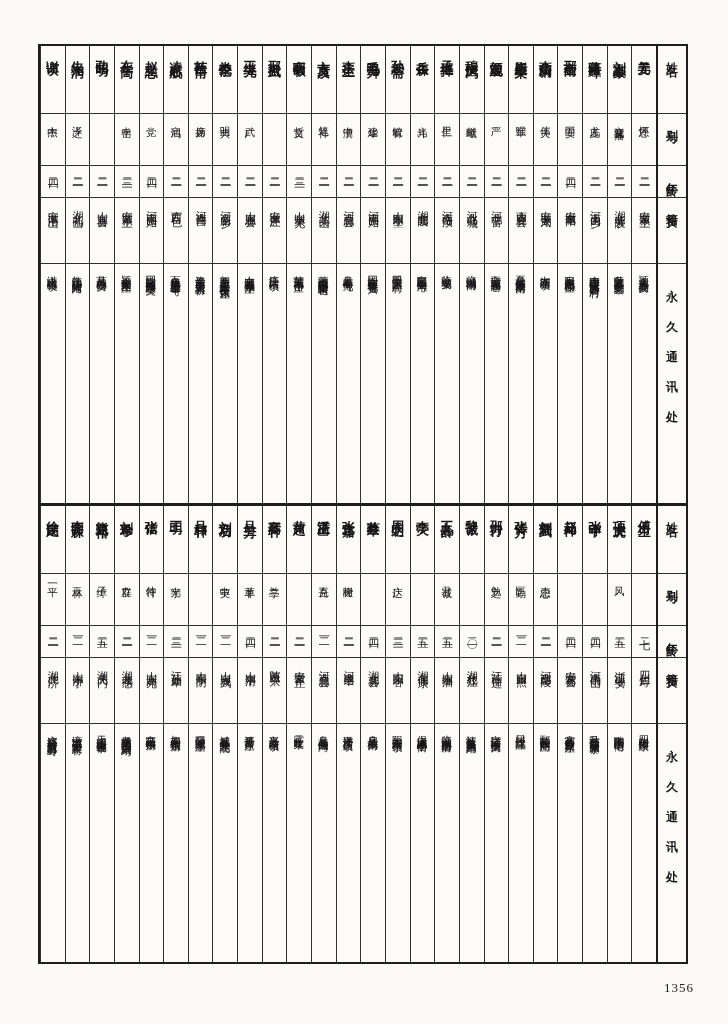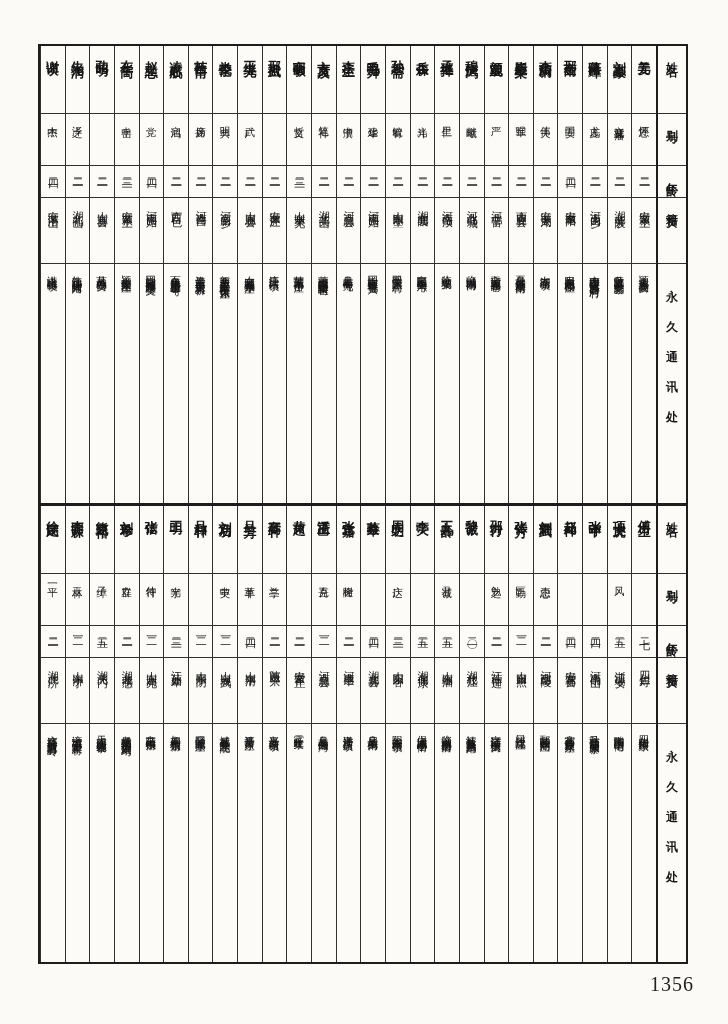--- a/index.html
+++ b/index.html
@@ -57,21 +57,21 @@
   .native{font-size:11px;letter-spacing:2px;padding-top:4px;}
   .address{
     font-size:10.5px;letter-spacing:1px;line-height:12px;
     padding-top:3px;max-height:100%;
   }
   .hdr{font-size:12px;font-weight:bold;letter-spacing:3px;padding-top:6px;}
   .hdr.spread{letter-spacing:30px;padding-top:16px;}
   .page-number{
     position:absolute;right:34px;bottom:28px;
     font-family:"Liberation Serif","DejaVu Serif",serif;
-    font-size:20px;letter-spacing:1px;color:#222;
+    font-size:13px;letter-spacing:1px;color:#222;
   }
 </style>
 </head>
 <body>
 
 <div class="page">
   <div class="frame">
 
     <div class="table-section">
       <div class="col label-col">

